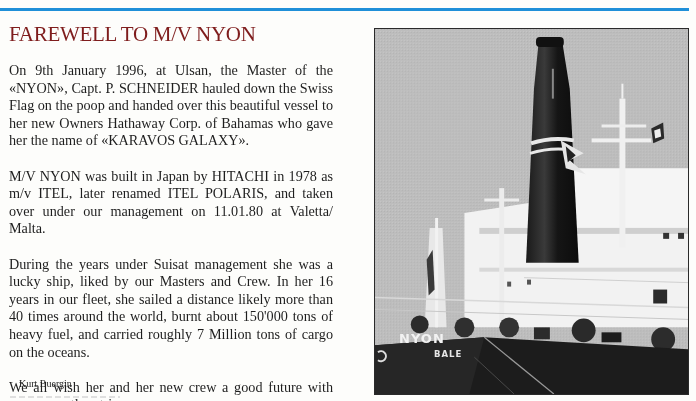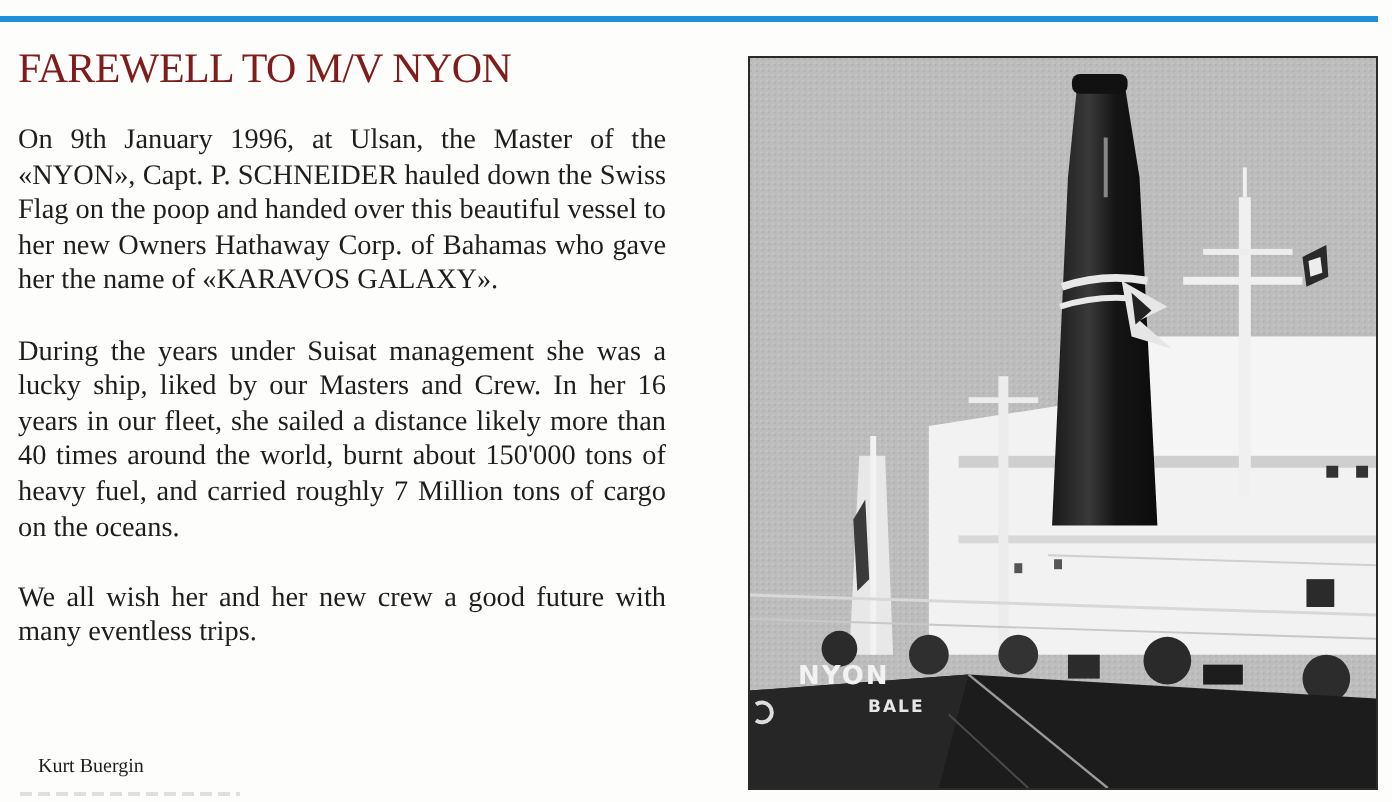--- a/index.html
+++ b/index.html
@@ -54,20 +54,21 @@
   </style>
 </head>
 <body>
 
 <div class="top-rule"></div>
 
 <h1 class="headline">FAREWELL TO M/V NYON</h1>
 
 <div class="article">
   <p>On 9th January 1996, at Ulsan, the Master of the «NYON», Capt. P. SCHNEIDER hauled down the Swiss Flag on the poop and handed over this beautiful vessel to her new Owners Hathaway Corp. of Bahamas who gave her the name of «KARAVOS GALAXY».</p>
+  <p>M/V NYON was built in Japan by HITACHI in 1978 as m/v ITEL, later renamed ITEL POLARIS, and taken over under our management on 11.01.80 at Valetta/ Malta.</p>
   <p>During the years under Suisat management she was a lucky ship, liked by our Masters and Crew. In her 16 years in our fleet, she sailed a distance likely more than 40 times around the world, burnt about 150'000 tons of heavy fuel, and carried roughly 7 Million tons of cargo on the oceans.</p>
   <p>We all wish her and her new crew a good future with many eventless trips.</p>
 </div>
 
 <div class="signature">Kurt Buergin</div>
 <div class="cutoff-line"></div>
 
 <div class="photo-frame">
   <svg viewBox="0 0 315 367" preserveAspectRatio="none">
     <defs>

